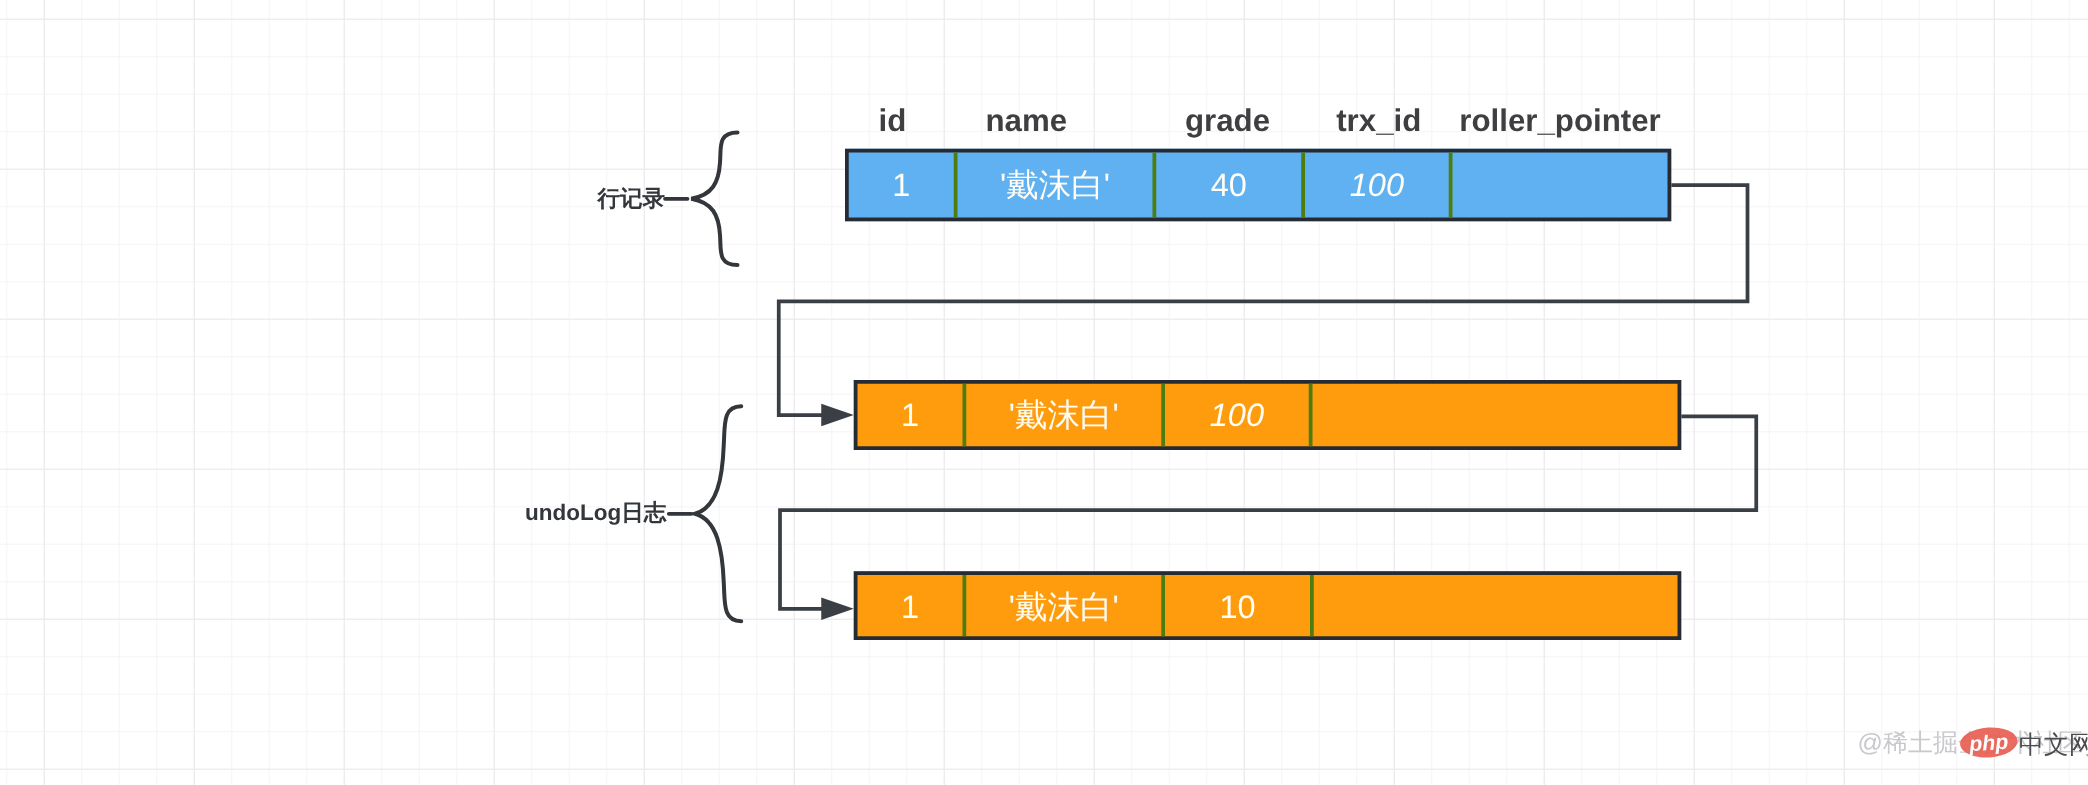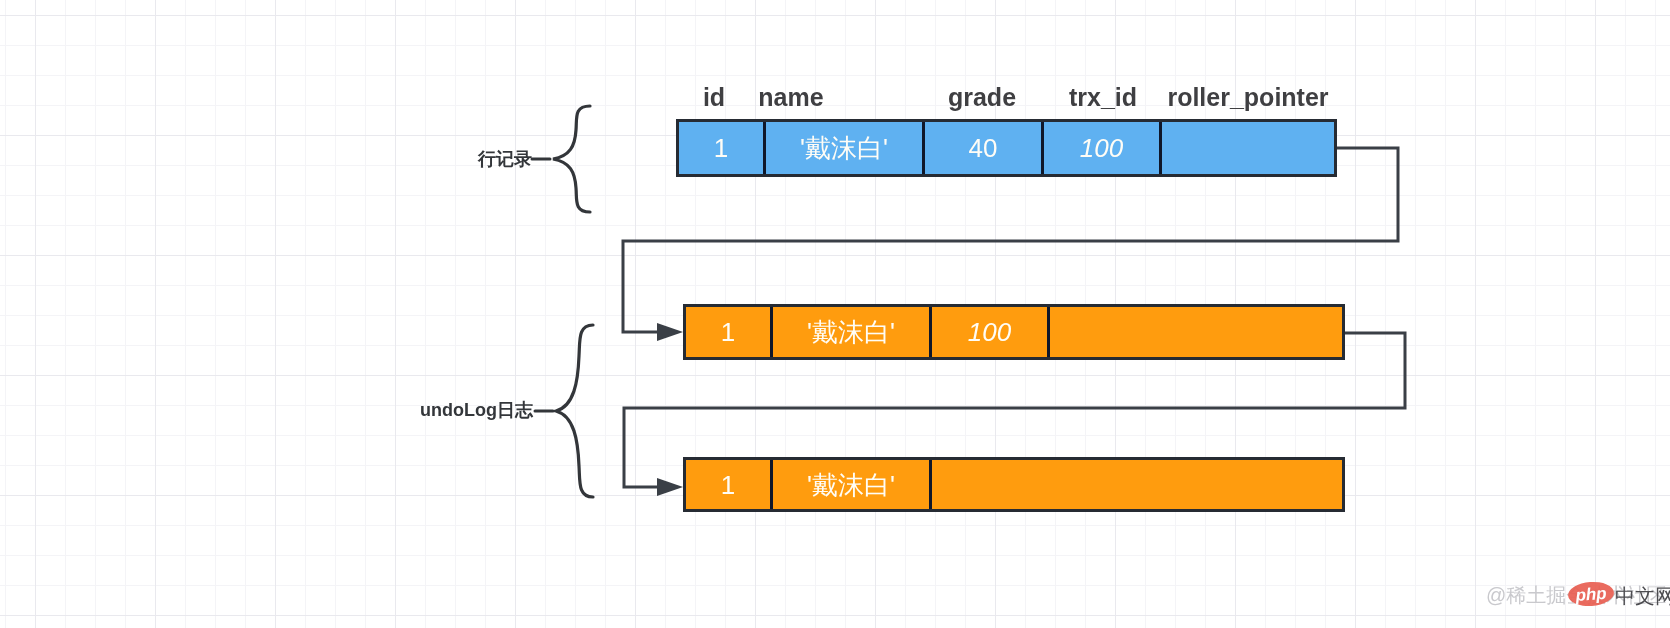--- a/index.html
+++ b/index.html
@@ -23,21 +23,21 @@
   }
 
   .row{
     position:absolute;display:flex;box-sizing:border-box;
     border:3px solid #262b33;
   }
   .row-blue{left:676px;top:119px;width:661px;height:58px;background:#5fb1f1;}
   .row-orange1{left:683px;top:304px;width:662px;height:56px;background:#ff9c0e;}
   .row-orange2{left:683px;top:457px;width:662px;height:55px;background:#ff9c0e;}
   .cell{
-    box-sizing:border-box;border-left:3px solid #0f172a;
+    box-sizing:border-box;border-left:3px solid #4d7c0f;
     display:flex;align-items:center;justify-content:center;
     color:#fffdf6;font-size:26px;line-height:1;white-space:nowrap;
   }
   .cell:first-child{border-left:none;}
   .c0{width:84px;} .c1{width:159px;} .c2{width:119px;} .c3{width:118px;font-style:italic;} .c4{flex:1;}
 
   .side-label{
     position:absolute;font-size:18px;font-weight:600;color:#33363a;
     line-height:27px;text-align:right;white-space:nowrap;
   }
@@ -75,21 +75,21 @@
 
     <path d="M 532 159 L 550 159" fill="none" stroke="#33363a" stroke-width="3" stroke-linecap="round"></path>
     <path d="M 590 106 C 574 106 577 118 576 130 C 575 146 570 156 553 159 C 570 162 575 172 576 188 C 577 200 574 212 590 212" fill="none" stroke="#33363a" stroke-width="3.2" stroke-linecap="round"></path>
 
     <path d="M 535 411 L 553 411" fill="none" stroke="#33363a" stroke-width="3" stroke-linecap="round"></path>
     <path d="M 593 325 C 578 325 580 340 579 356 C 578 382 574 406 556 411 C 574 416 578 440 579 466 C 580 482 578 497 593 497" fill="none" stroke="#33363a" stroke-width="3.2" stroke-linecap="round"></path>
   </svg>
 
   <div>
     <span class="hdr" style="left:714px">id</span>
-    <span class="hdr" style="left:791px">name</span>
+    <span class="hdr" style="left:821px">name</span>
     <span class="hdr" style="left:982px">grade</span>
     <span class="hdr" style="left:1103px">trx_id</span>
     <span class="hdr" style="left:1248px">roller_pointer</span>
   </div>
 
   <div class="side-label label-row-record">行记录</div>
   <div class="side-label label-undo-log">undoLog日志</div>
 
   <div class="row row-blue">
     <div class="cell c0">1</div>
@@ -102,20 +102,21 @@
   <div class="row row-orange1">
     <div class="cell c0">1</div>
     <div class="cell c1">'戴沫白'</div>
     <div class="cell c3">100</div>
     <div class="cell c4"></div>
   </div>
 
   <div class="row row-orange2">
     <div class="cell c0">1</div>
     <div class="cell c1">'戴沫白'</div>
+    <div class="cell c2">10</div>
     <div class="cell c4"></div>
   </div>
 
   <div class="wm-juejin">@稀土掘金技术社区</div>
   <div class="wm-php-badge">php</div>
   <div class="wm-php-site">中文网</div>
 
 </div>
 
 </body></html>

